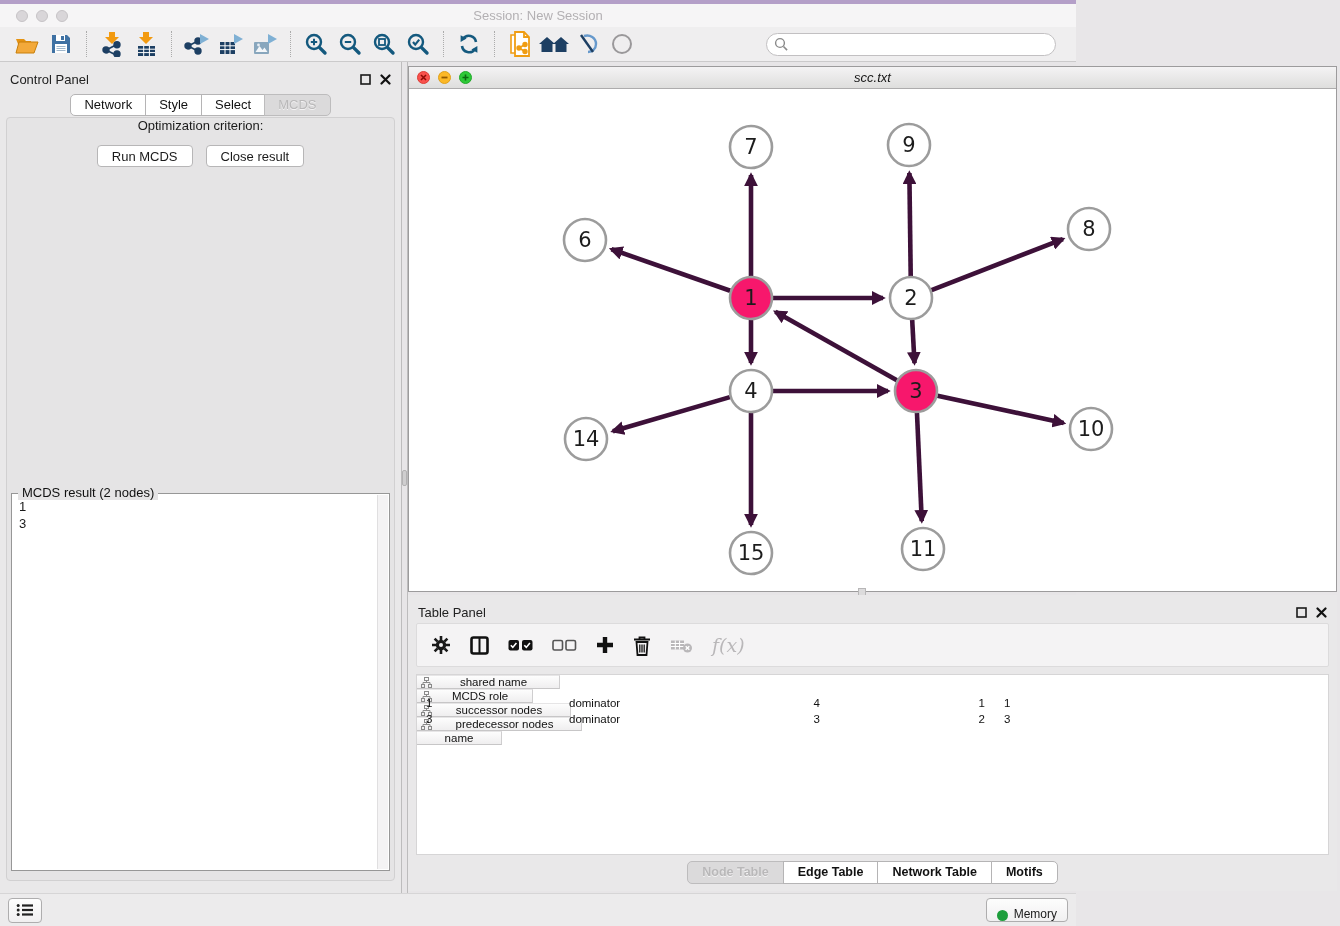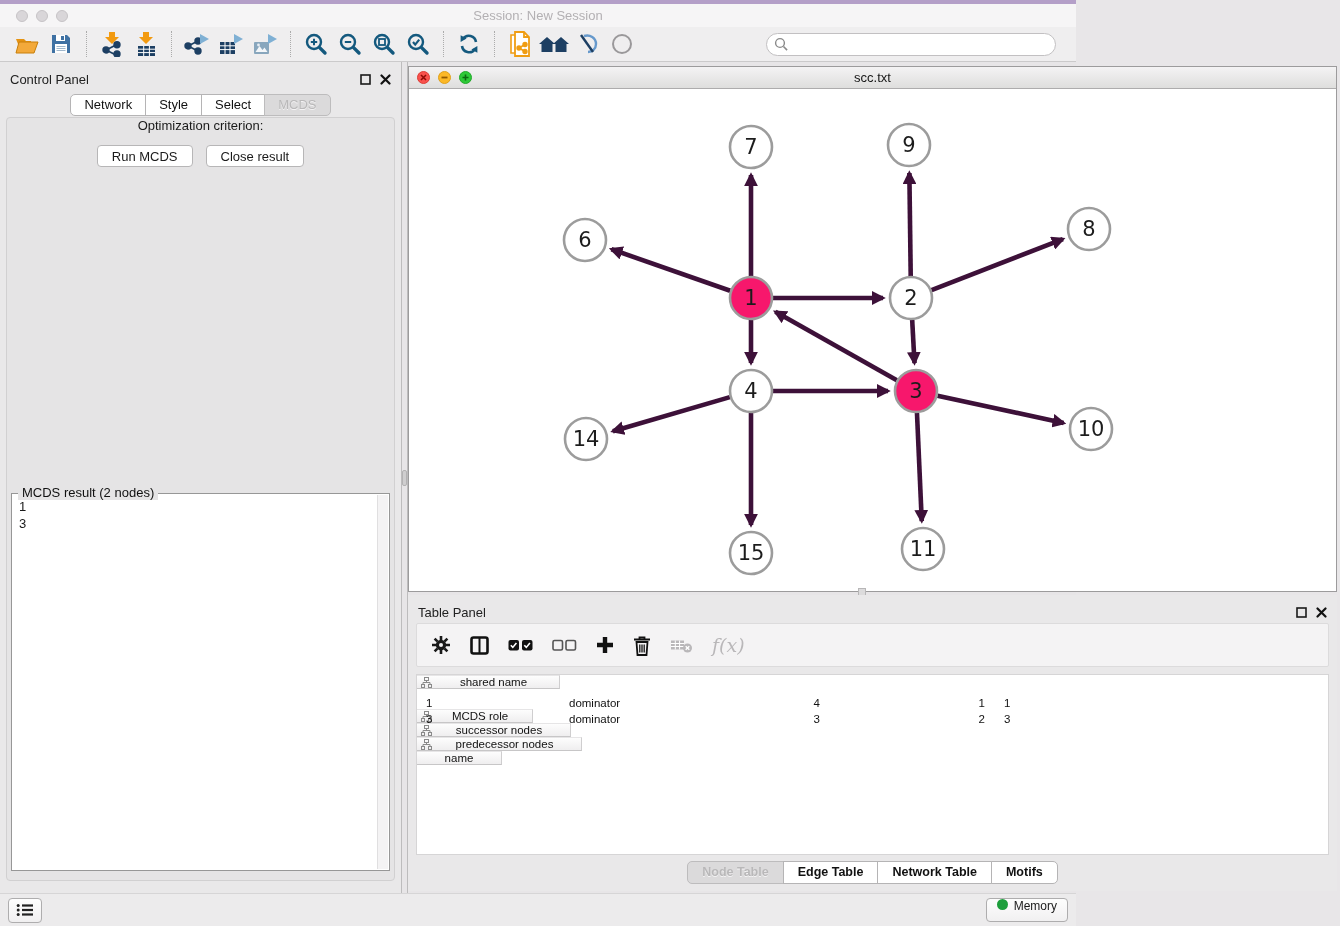--- a/index.html
+++ b/index.html
@@ -53,21 +53,21 @@
   .splitter .grip { position:absolute; left:0px; top:408px; width:5px; height:16px; background:#cfcecf; border:1px solid #b3b2b3; border-radius:2px; }
 
   
   .net-window { position:absolute; left:408px; top:4px; width:929px; height:526px; border:1px solid #9c9b9c; background:#fff; }
   .net-titlebar { position:relative; height:22px; background:linear-gradient(#f4f3f4,#dededd); border-bottom:1px solid #adacad; display:flex; align-items:center; }
   .net-traffic { display:flex; gap:8px; margin-left:8px; z-index:2; }
   .ntl { width:13px; height:13px; border-radius:50%; display:flex; align-items:center; justify-content:center; cursor:default; }
   .ntl.red { background:#f9514d; border:1px solid #dd3d36; }
   .ntl.yellow { background:#fcb826; border:1px solid #dfa11b; }
   .ntl.green { background:#2dc937; border:1px solid #23a92c; }
-  .net-title { position:absolute; left:0; right:0; text-align:center; font-size:13px; color:#161616; }
+  .net-title { position:absolute; left:0; right:0; text-align:center; font-size:13px; color:#161616;font-style:italic; }
   .net-canvas { position:absolute; top:22px; left:0; right:0; bottom:0; background:#fff; }
   .net-grip { position:absolute; left:449px; bottom:-5px; width:8px; height:8px; background:#dcdbdc; border:1px solid #b7b6b7; }
 
   
   .table-panel { position:absolute; left:408px; top:533px; width:929px; height:296px; background:#e9e8e9; }
   .tp-toolbar { position:absolute; left:8px; right:8px; top:28px; height:44px; background:#f4f3f4; border:1px solid #dcdbdc; border-radius:2px; display:flex; align-items:center; gap:19px; padding:0 14px; }
   .tp-toolbar .tpi { display:inline-flex; align-items:center; cursor:default; }
   .fx-label { font-family:"DejaVu Serif", serif; font-style:italic; color:#b9b7b9; font-size:19px; }
   .grid { position:absolute; left:8px; right:8px; top:79px; bottom:36px; background:#fff; border:1px solid #d6d5d6; overflow:hidden; }
   .grid-hdr { display:flex; height:20px;flex-direction:column; }
@@ -75,21 +75,21 @@
   .hcell .hlabel { flex:1; text-align:center; font-size:11.5px; color:#111; }
   .grid-row { display:flex; height:16px; align-items:center; cursor:default; }
   .gcell { font-size:11.5px; color:#111; overflow:hidden; white-space:nowrap; }
   .tp-tabs { position:absolute; left:0; right:0; bottom:7px; display:flex; justify-content:center; }
   .tp-tabs .seg-tab { font-weight:bold; font-size:12.5px; padding:3px 14px 4px; }
   .tp-tabs .seg-tab.active { font-weight:bold; }
 
   
   .statusbar { position:absolute; bottom:0; left:0; right:0; height:33px; background:#ecebec; border-top:1px solid #d6d5d6; display:flex; align-items:center; padding:0 8px; }
   .sq-btn { width:34px; height:25px; background:linear-gradient(#fefefe,#f0eff0); border:1px solid #aeadae; border-radius:4px; display:flex; align-items:center; justify-content:center; cursor:default; }
-  .mem-btn { margin-left:auto; height:24px; background:linear-gradient(#fdfdfd,#f1f0f1); border:1px solid #aeadae; border-radius:4px; display:flex; align-items:flex-start; gap:6px; padding:0 10px; font-size:12px; cursor:default; }
+  .mem-btn { margin-left:auto; height:24px; background:linear-gradient(#fdfdfd,#f1f0f1); border:1px solid #aeadae; border-radius:4px; display:flex; align-items:flex-end; gap:6px; padding:0 10px; font-size:12px; cursor:default; }
   .mem-dot { width:11px; height:11px; border-radius:50%; background:#1d9e3c; }
 </style>
 </head>
 <body>
 
 <div class="screen">
 
   <div class="purple-strip"></div>
   <div class="titlebar">
     <div class="traffic">
@@ -459,21 +459,21 @@
                   <g fill="none" stroke="#8a8a8a">
                     <rect x="3.5" y="0.5" width="4" height="3"></rect>
                     <rect x="0.5" y="7.5" width="3" height="3"></rect>
                     <rect x="7.5" y="7.5" width="3" height="3"></rect>
                     <path d="M5.5 3.5v2M2 7.5V5.5h7v2"></path>
                   </g>
                 </svg>
               </span>
               <span class="hlabel">shared name</span>
             </div>
-            <div class="hcell" style="width: 116px; margin-top: 20px;">
+            <div class="hcell" style="width: 116px;">
               <span style="display: inline-flex;">
                 <svg width="11" height="11" viewBox="0 0 11 11">
                   <g fill="none" stroke="#8a8a8a">
                     <rect x="3.5" y="0.5" width="4" height="3"></rect>
                     <rect x="0.5" y="7.5" width="3" height="3"></rect>
                     <rect x="7.5" y="7.5" width="3" height="3"></rect>
                     <path d="M5.5 3.5v2M2 7.5V5.5h7v2"></path>
                   </g>
                 </svg>
               </span>

